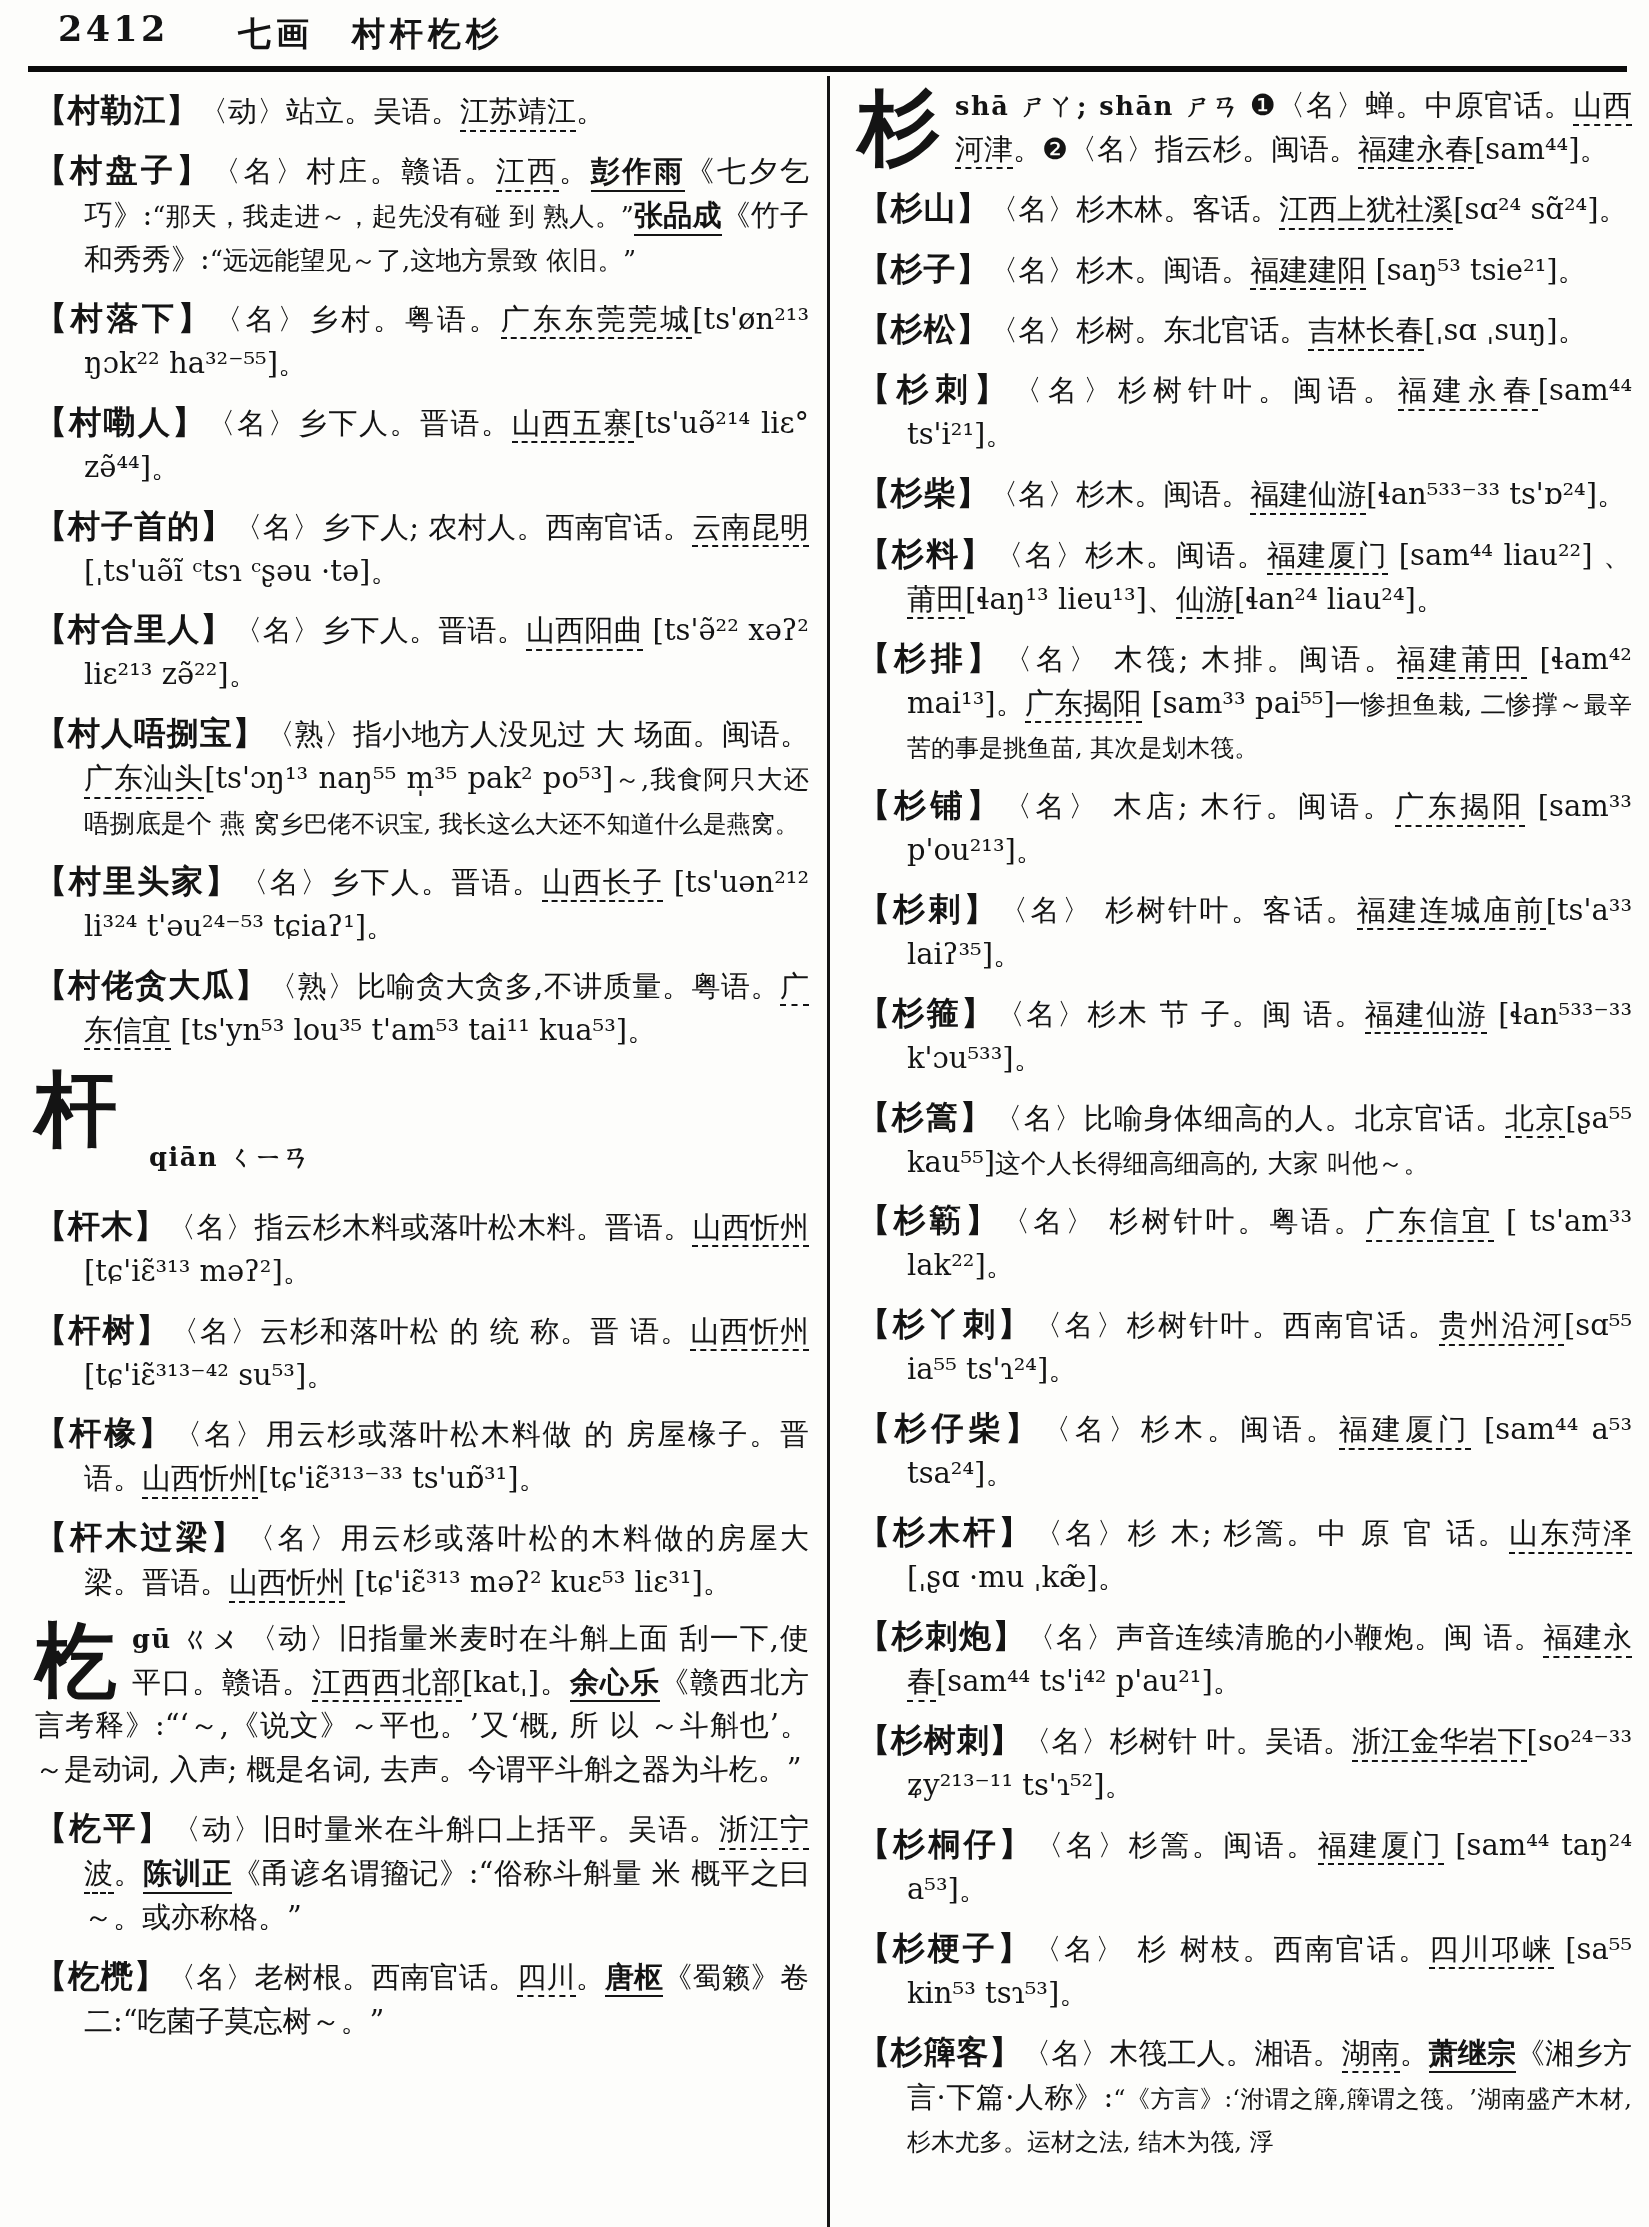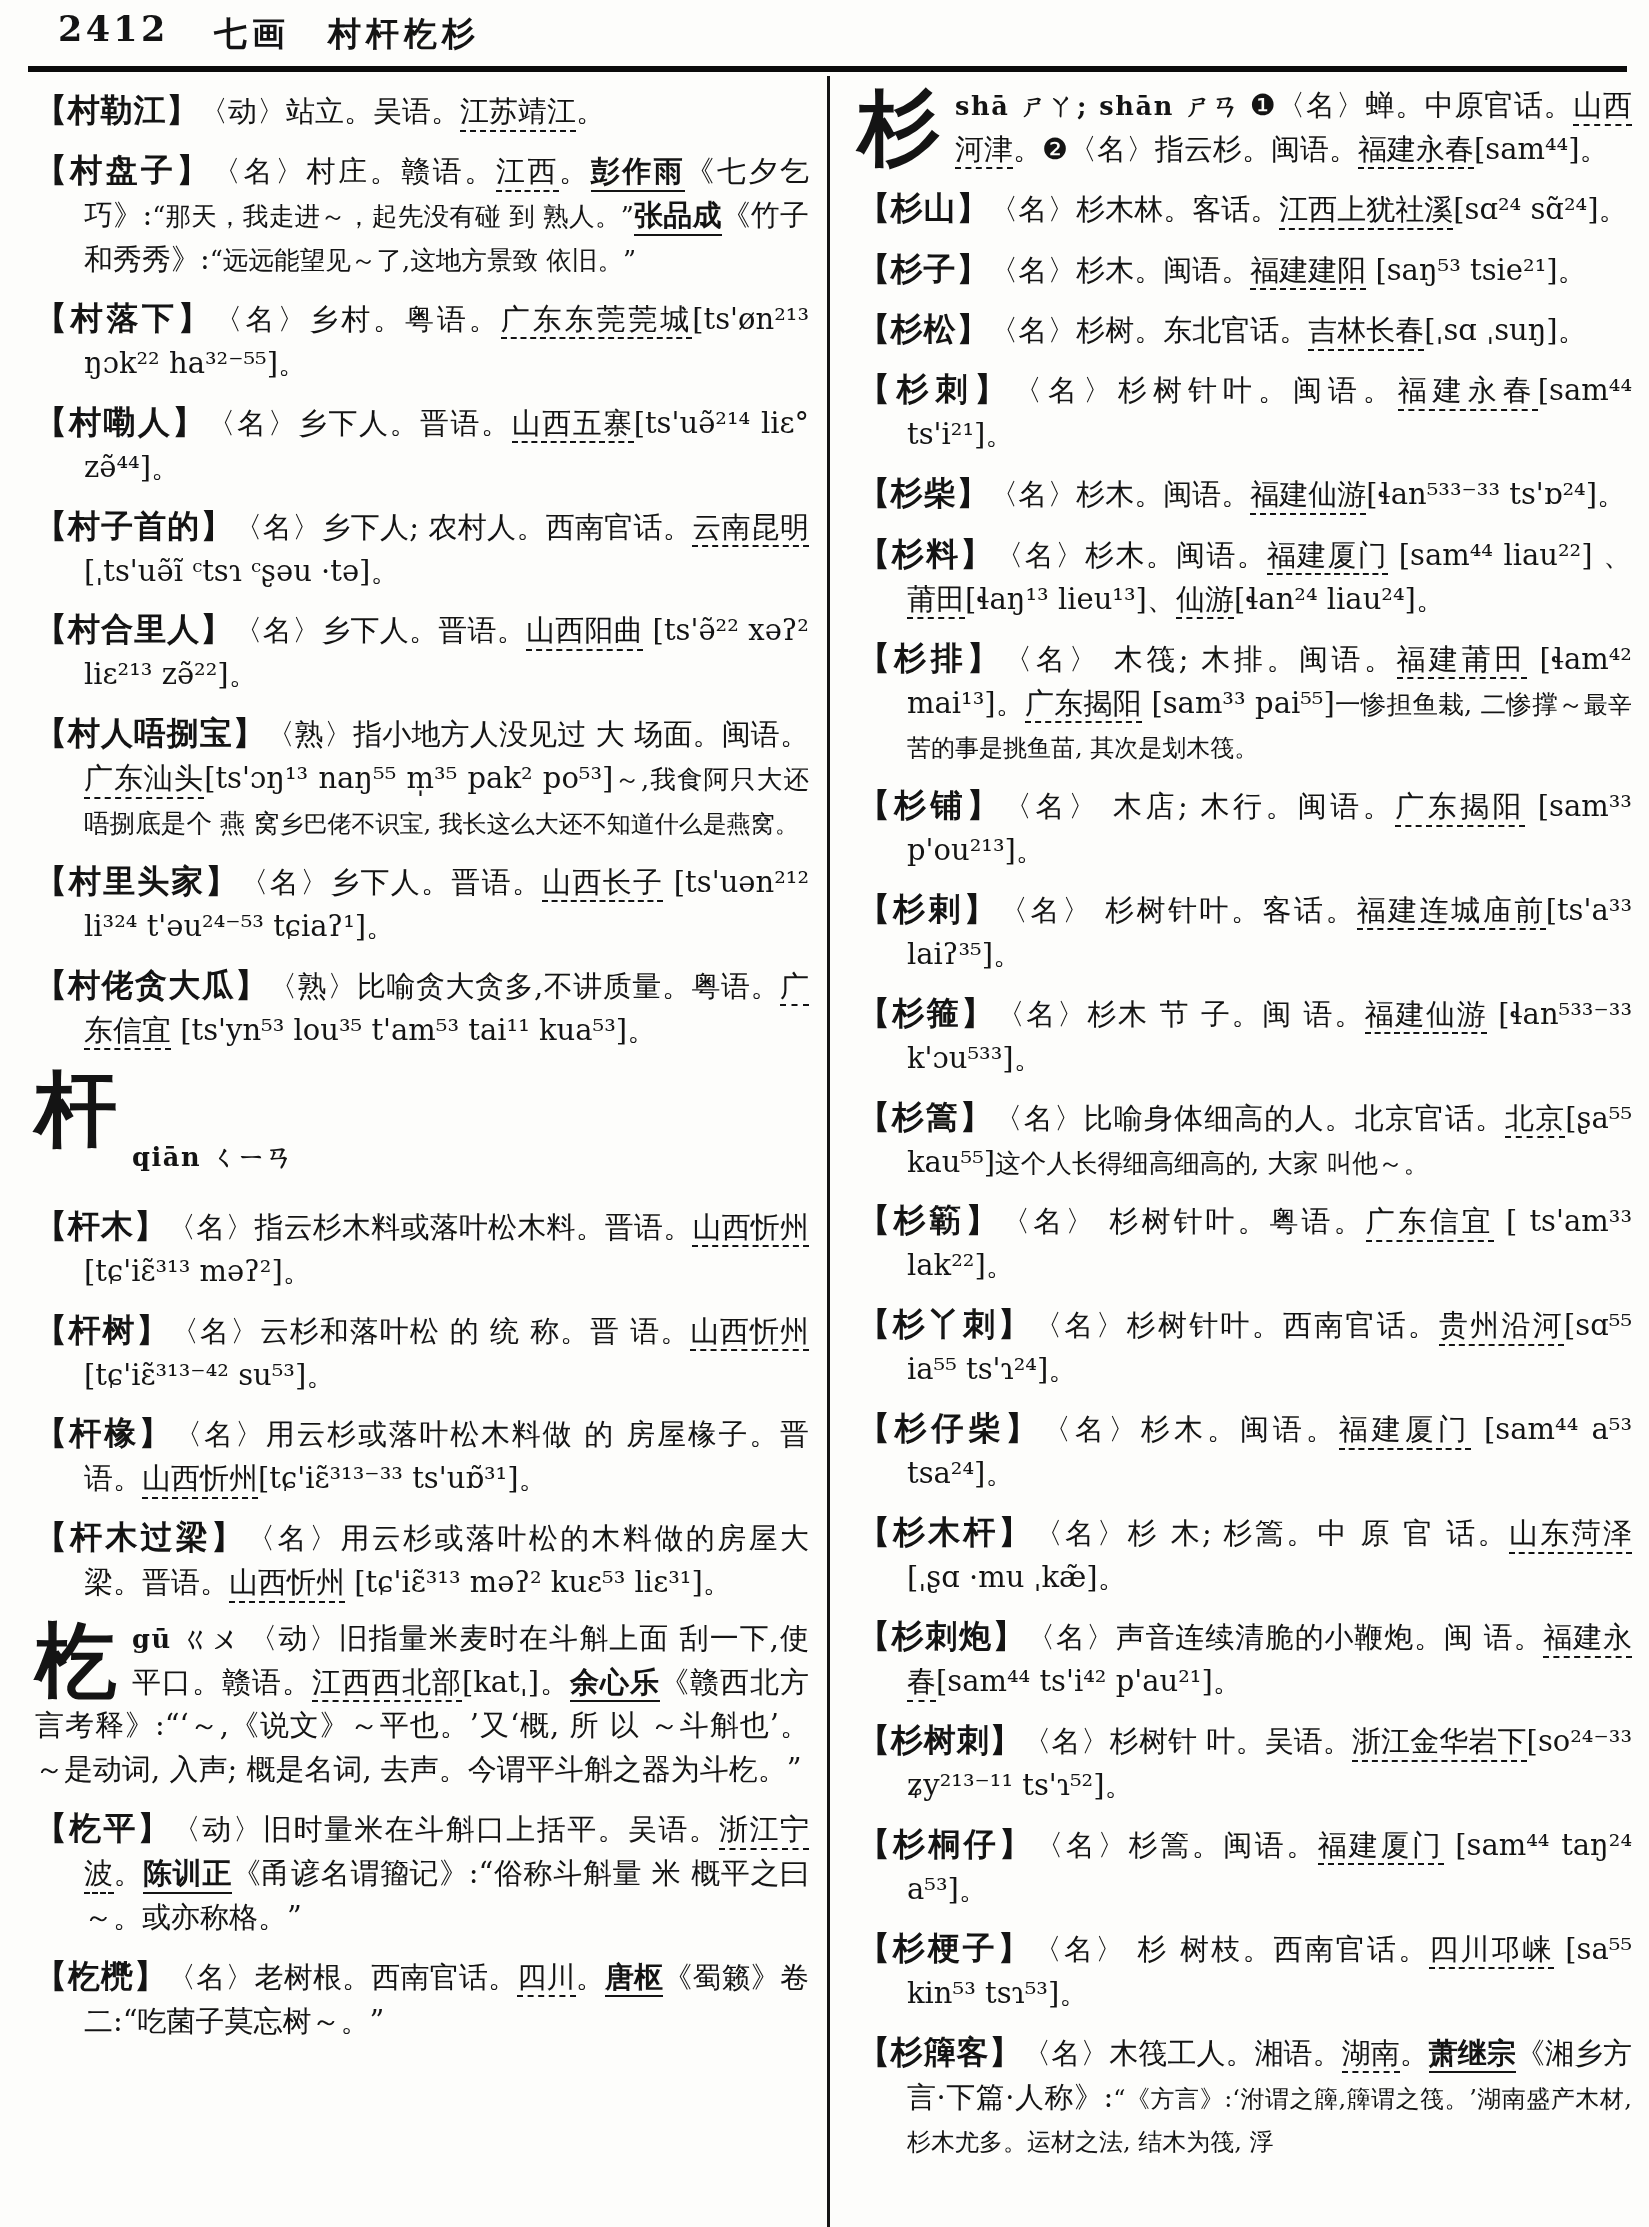--- a/index.html
+++ b/index.html
@@ -7,21 +7,21 @@
     width:1650px;height:2227px;position:relative;
     background:#fdfdfb;color:#141414;
     font-family:"DejaVu Serif","Liberation Serif",serif;
     overflow:hidden;
   }
   .page-number{
     position:absolute;left:58px;top:8.2px;
     font-size:35px;font-weight:bold;letter-spacing:3.3px;
   }
   .header-text{
-    position:absolute;left:214px;top:11.5px;
+    position:absolute;left:238px;top:11.5px;
     font-size:33px;font-weight:bold;letter-spacing:5px;
   }
   .top-rule{
     position:absolute;left:28px;top:66px;width:1599px;height:5.8px;
     background:#0c0c0c;
   }
   .col-divider{
     position:absolute;left:827px;top:76px;bottom:0;width:2.5px;
     background:#151515;
   }
@@ -33,21 +33,21 @@
     text-align:justify;
   }
   .headword{font-weight:bold;font-size:32px;letter-spacing:0.8px;}
   .section-head{margin:5px 0 13.2px 0;text-align:justify;}
   .big-char{
     float:left;font-size:82px;line-height:1.05;font-weight:bold;
     margin:0 15px 0 0;
   }
   .pron{font-size:25.6px;font-weight:bold;letter-spacing:1.6px;white-space:nowrap;}
   .section-head.bare{height:124px;}
-  .section-head.bare .pron{display:inline-block;margin-top:73px;}
+  .section-head.bare .pron{display:inline-block;margin-top:73px;margin-left:17px;}
   .section-head.flow .pron{margin-right:8.2px;}
   .u1{border-bottom:2.5px solid #141414;padding-bottom:1.6px;font-weight:bold;}
   .u2{border-bottom:2.5px dashed #141414;padding-bottom:1.6px;}
   .sm{font-size:24px;}
   .ex{font-size:25.6px;}
 </style>
 </head>
 <body>
 
 <span class="page-number">2412</span>

